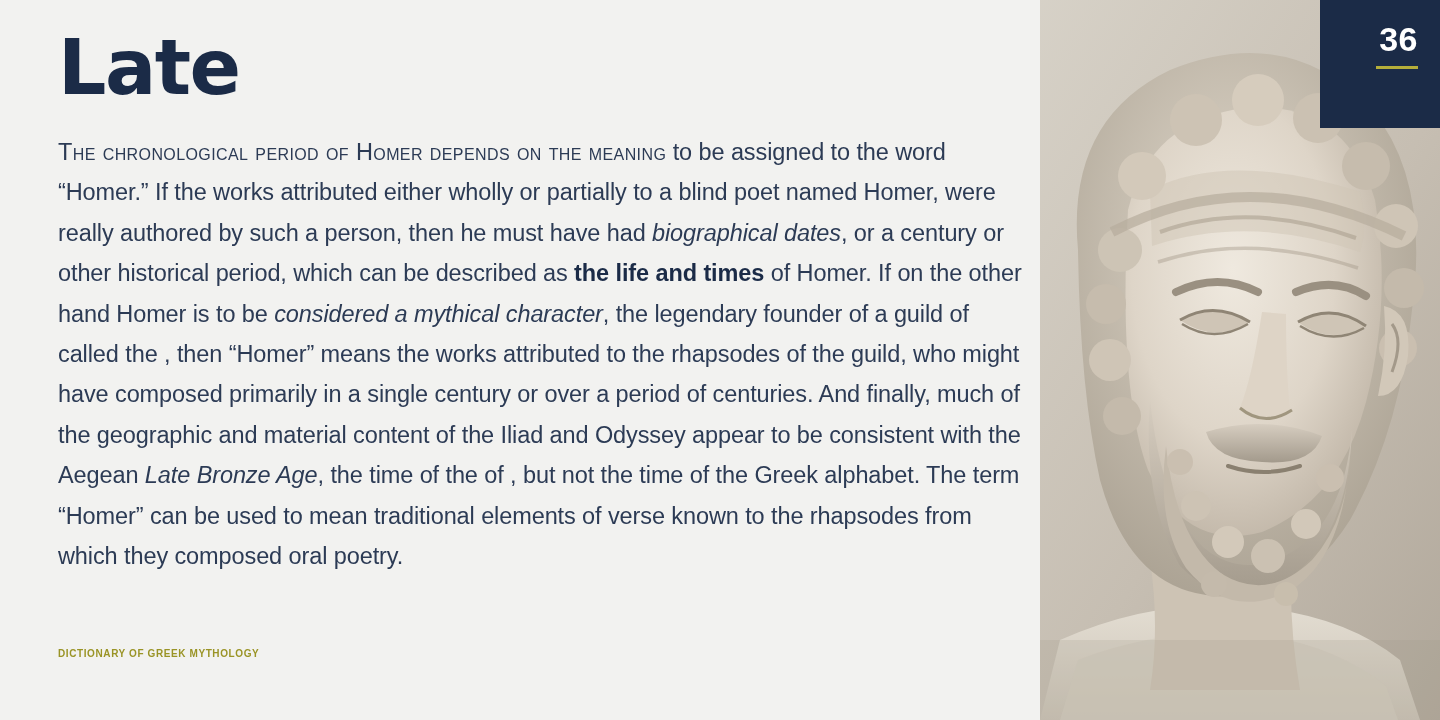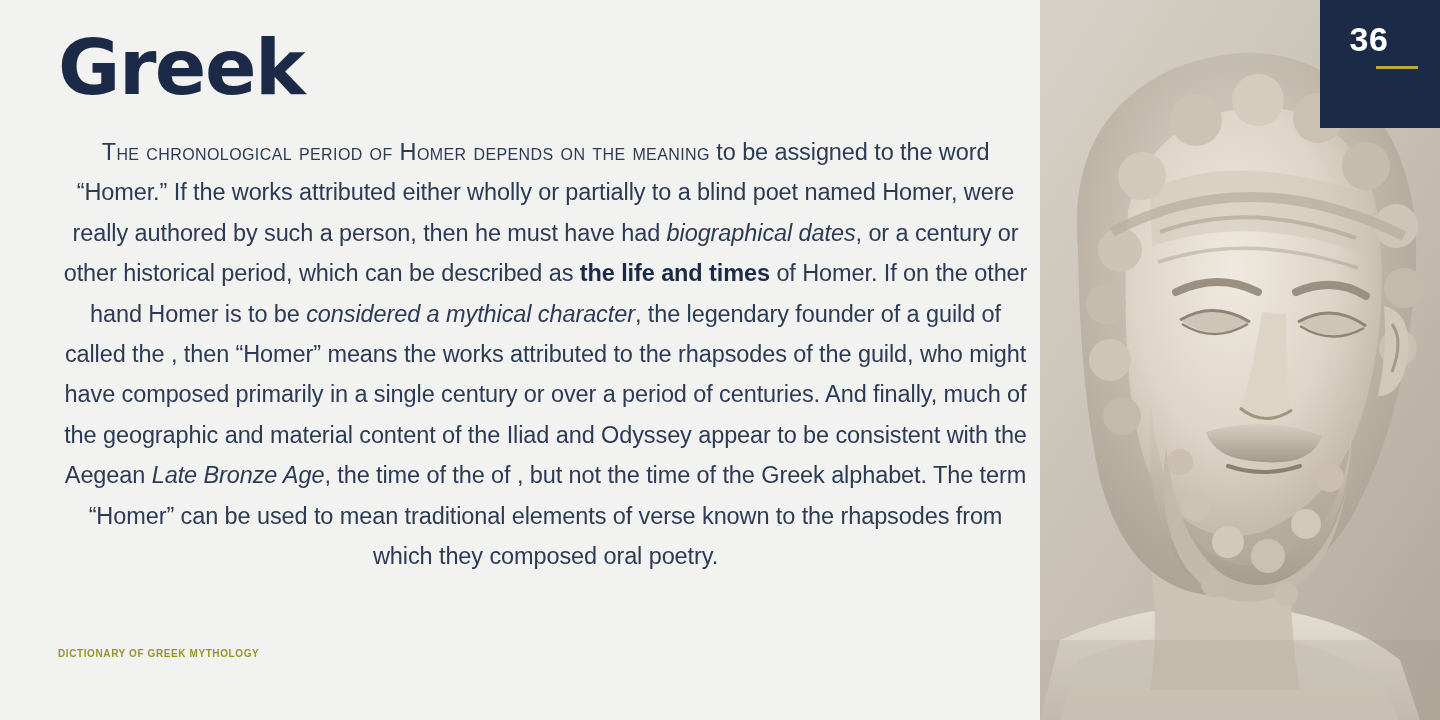--- a/index.html
+++ b/index.html
@@ -48,21 +48,21 @@
     width: 120px;
     height: 128px;
     background: #1b2b47;
     z-index: 5;
   }
   .page-badge .num {
     position: absolute;
     left: 0;
     right: 22px;
     top: 22px;
-    text-align: center;
+    text-align: right;
     color: #ffffff;
     font-size: 34px;
     font-weight: 700;
     letter-spacing: 0.5px;
     line-height: 1;
   }
   .page-badge .rule {
     position: absolute;
     right: 22px;
     top: 66px;
@@ -86,21 +86,21 @@
     color: #1b2b47;
     letter-spacing: -1.5px;
     margin: 0 0 26px 0;
   }
   .body-text {
     font-family: "Liberation Sans", sans-serif;
     font-size: 23.5px;
     line-height: 40.4px;
     color: #2c3b55;
     margin: 0;
-    text-align: center;
+    text-align: left;
     letter-spacing: -0.1px;
   }
   .lead-caps {
     font-variant: small-caps;
     text-transform: none;
     font-weight: 500;
     letter-spacing: 0.4px;
     color: #2c3b55;
   }
   .body-text em {
@@ -219,21 +219,21 @@
       <rect x="0" y="640" width="460" height="80" fill="#9d9487" opacity="0.18"></rect>
     </svg>
   </div>
 
   <div class="page-badge">
     <div class="num">36</div>
     <div class="rule"></div>
   </div>
 
   <div class="content">
-    <h1 class="title">Greek</h1>
+    <h1 class="title">Late</h1>
     <p class="body-text">
       <span class="lead-caps">The chronological period of Homer depends on the meaning</span><span id="body-rich-text"><span> to be assigned to the word “Homer.” If the works attributed either wholly or partially to a blind poet named Homer, were really authored by such a person, then he must have had </span><em>biographical dates</em><span>, or a century or other historical period, which can be described as </span><strong>the life and times</strong><span> of Homer. If on the other hand Homer is to be </span><em>considered a mythical character</em><span>, the legendary founder of a guild of  called the , then “Homer” means the works attributed to the rhapsodes of the guild, who might have composed primarily in a single century or over a period of centuries. And finally, much of the geographic and material content of the Iliad and Odyssey appear to be consistent with the Aegean </span><em>Late Bronze Age</em><span>, the time of the  of , but not the time of the Greek alphabet. The term “Homer” can be used to mean traditional elements of verse known to the rhapsodes from which they composed oral poetry.</span></span>
     </p>
   </div>
 
   <div class="source">Dictionary of Greek Mythology</div>
 
 </div>
 
 </body></html>

